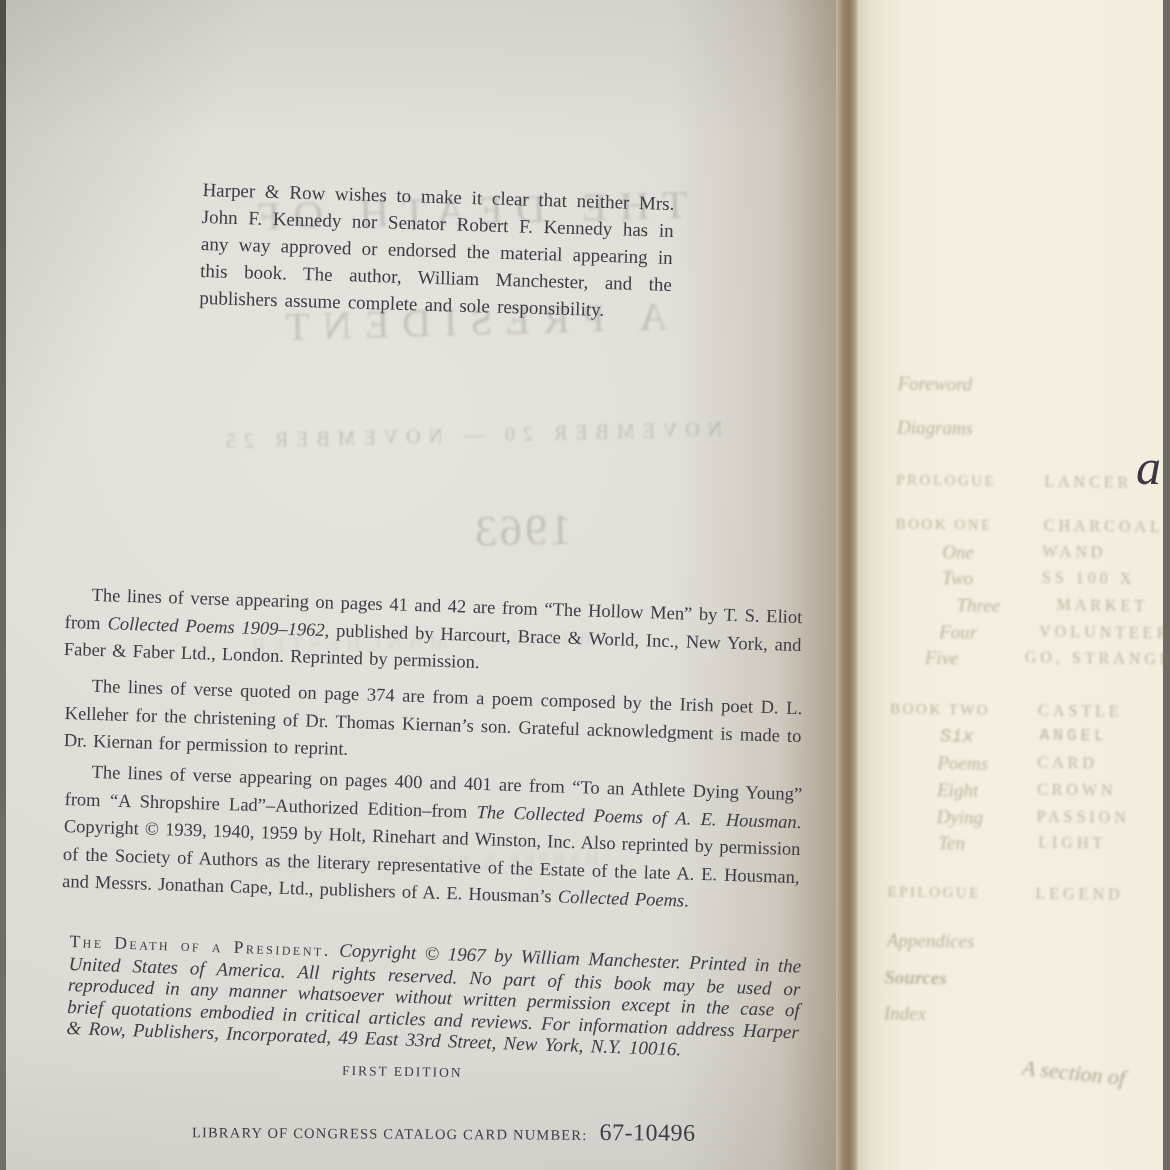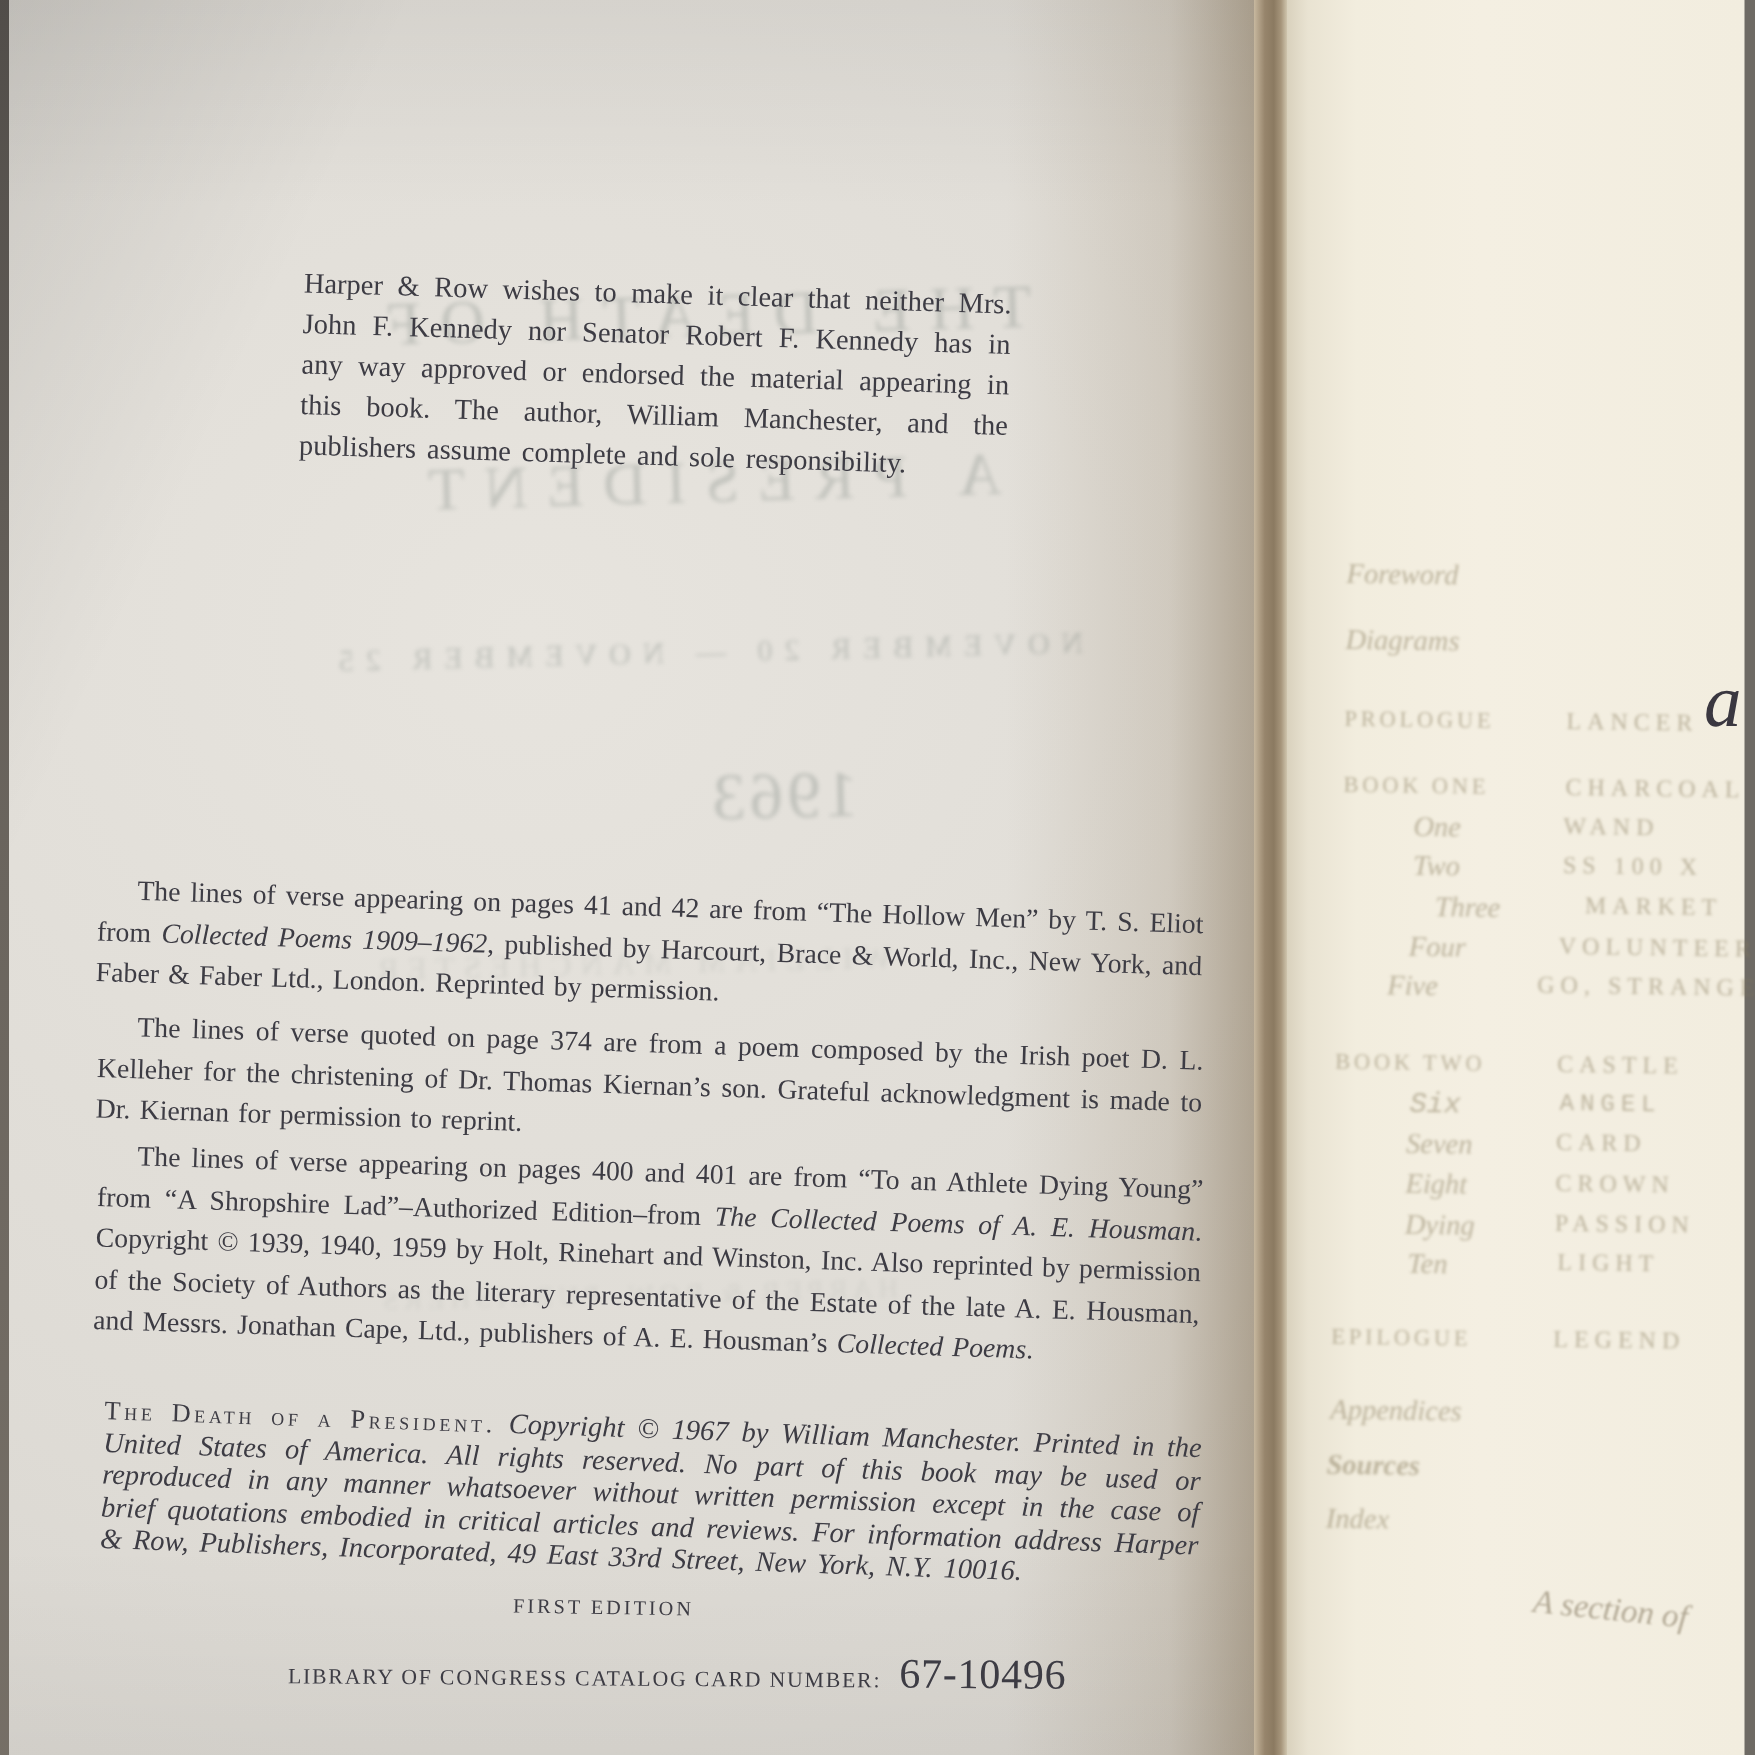--- a/index.html
+++ b/index.html
@@ -39,21 +39,21 @@
   .verse{left:66px;top:0;width:737px;font-size:18.5px;line-height:27.5px;word-spacing:1.5px;text-indent:26px;transform:rotate(1.8deg);}
   .v1{top:581px;}
   .v2{top:672px;}
   .v3{top:758px;}
   .copyright{left:70px;top:930px;width:732px;font-size:19px;line-height:21.5px;word-spacing:2.5px;transform:rotate(2deg);}
   .it{font-style:italic;}
   .sc{font-variant:small-caps;font-style:normal;letter-spacing:2.5px;font-size:17.5px;}
   .first-edition{position:absolute;left:342px;top:1064px;font-size:13.5px;letter-spacing:2px;transform:rotate(1deg);white-space:nowrap;}
   .lcc{position:absolute;left:192px;top:1100px;display:flex;align-items:baseline;gap:12px;transform:rotate(.4deg);white-space:nowrap;}
   .lcc-label{font-size:14.5px;letter-spacing:1.2px;}
-  .lcc-number{font-size:28px;letter-spacing:.5px;}
+  .lcc-number{font-size:24px;letter-spacing:.5px;margin-top:18px;}
   
   .st{position:absolute;color:#76807a;filter:blur(1.3px);white-space:nowrap;transform-origin:50% 50%;}
   .st-title1{left:172px;top:186px;width:588px;text-align:center;font-size:41px;letter-spacing:13px;opacity:.30;transform:rotate(-1.6deg) scaleX(-1);}
   .st-title2{left:192px;top:298px;width:556px;text-align:center;font-size:40px;letter-spacing:13px;opacity:.30;transform:rotate(-1.6deg) scaleX(-1);}
   .st-nov{left:182px;top:424px;width:576px;text-align:center;font-size:20px;letter-spacing:8px;opacity:.34;transform:rotate(-1.4deg) scaleX(-1);}
   .st-year{left:462px;top:505px;width:120px;text-align:center;font-size:44px;letter-spacing:3px;opacity:.32;transform:rotate(-1.4deg) scaleX(-1);}
   .st-author{left:185px;top:630px;width:470px;text-align:center;font-size:21px;letter-spacing:6px;opacity:.13;transform:rotate(-1.4deg) scaleX(-1);}
   .st-pub{left:205px;top:853px;width:440px;text-align:center;font-size:18px;letter-spacing:4px;opacity:.11;transform:rotate(-1.4deg) scaleX(-1);}
   
   .toc{position:absolute;left:0;top:0;width:100%;height:100%;transform:rotate(.8deg);transform-origin:0 0;}
@@ -138,21 +138,21 @@
       </div>
       <div class="toc-row" style="left:42px;top:699px;">
         <span class="lab-caps">BOOK TWO</span>
         <span class="t2">CASTLE</span>
       </div>
       <div class="toc-row ch" style="left:92px;top:724px;font-family:Liberation Mono, monospace;">
         <span class="lab-it">Six</span>
         <span class="t2">ANGEL</span>
       </div>
       <div class="toc-row ch" style="left:90px;top:751px;">
-        <span class="lab-it">Seven</span>
+        <span class="lab-it">Poems</span>
         <span class="t2">CARD</span>
       </div>
       <div class="toc-row ch" style="left:90px;top:778px;">
         <span class="lab-it">Eight</span>
         <span class="t2">CROWN</span>
       </div>
       <div class="toc-row ch" style="left:90px;top:805px;">
         <span class="lab-it">Dying</span>
         <span class="t2">PASSION</span>
       </div>

